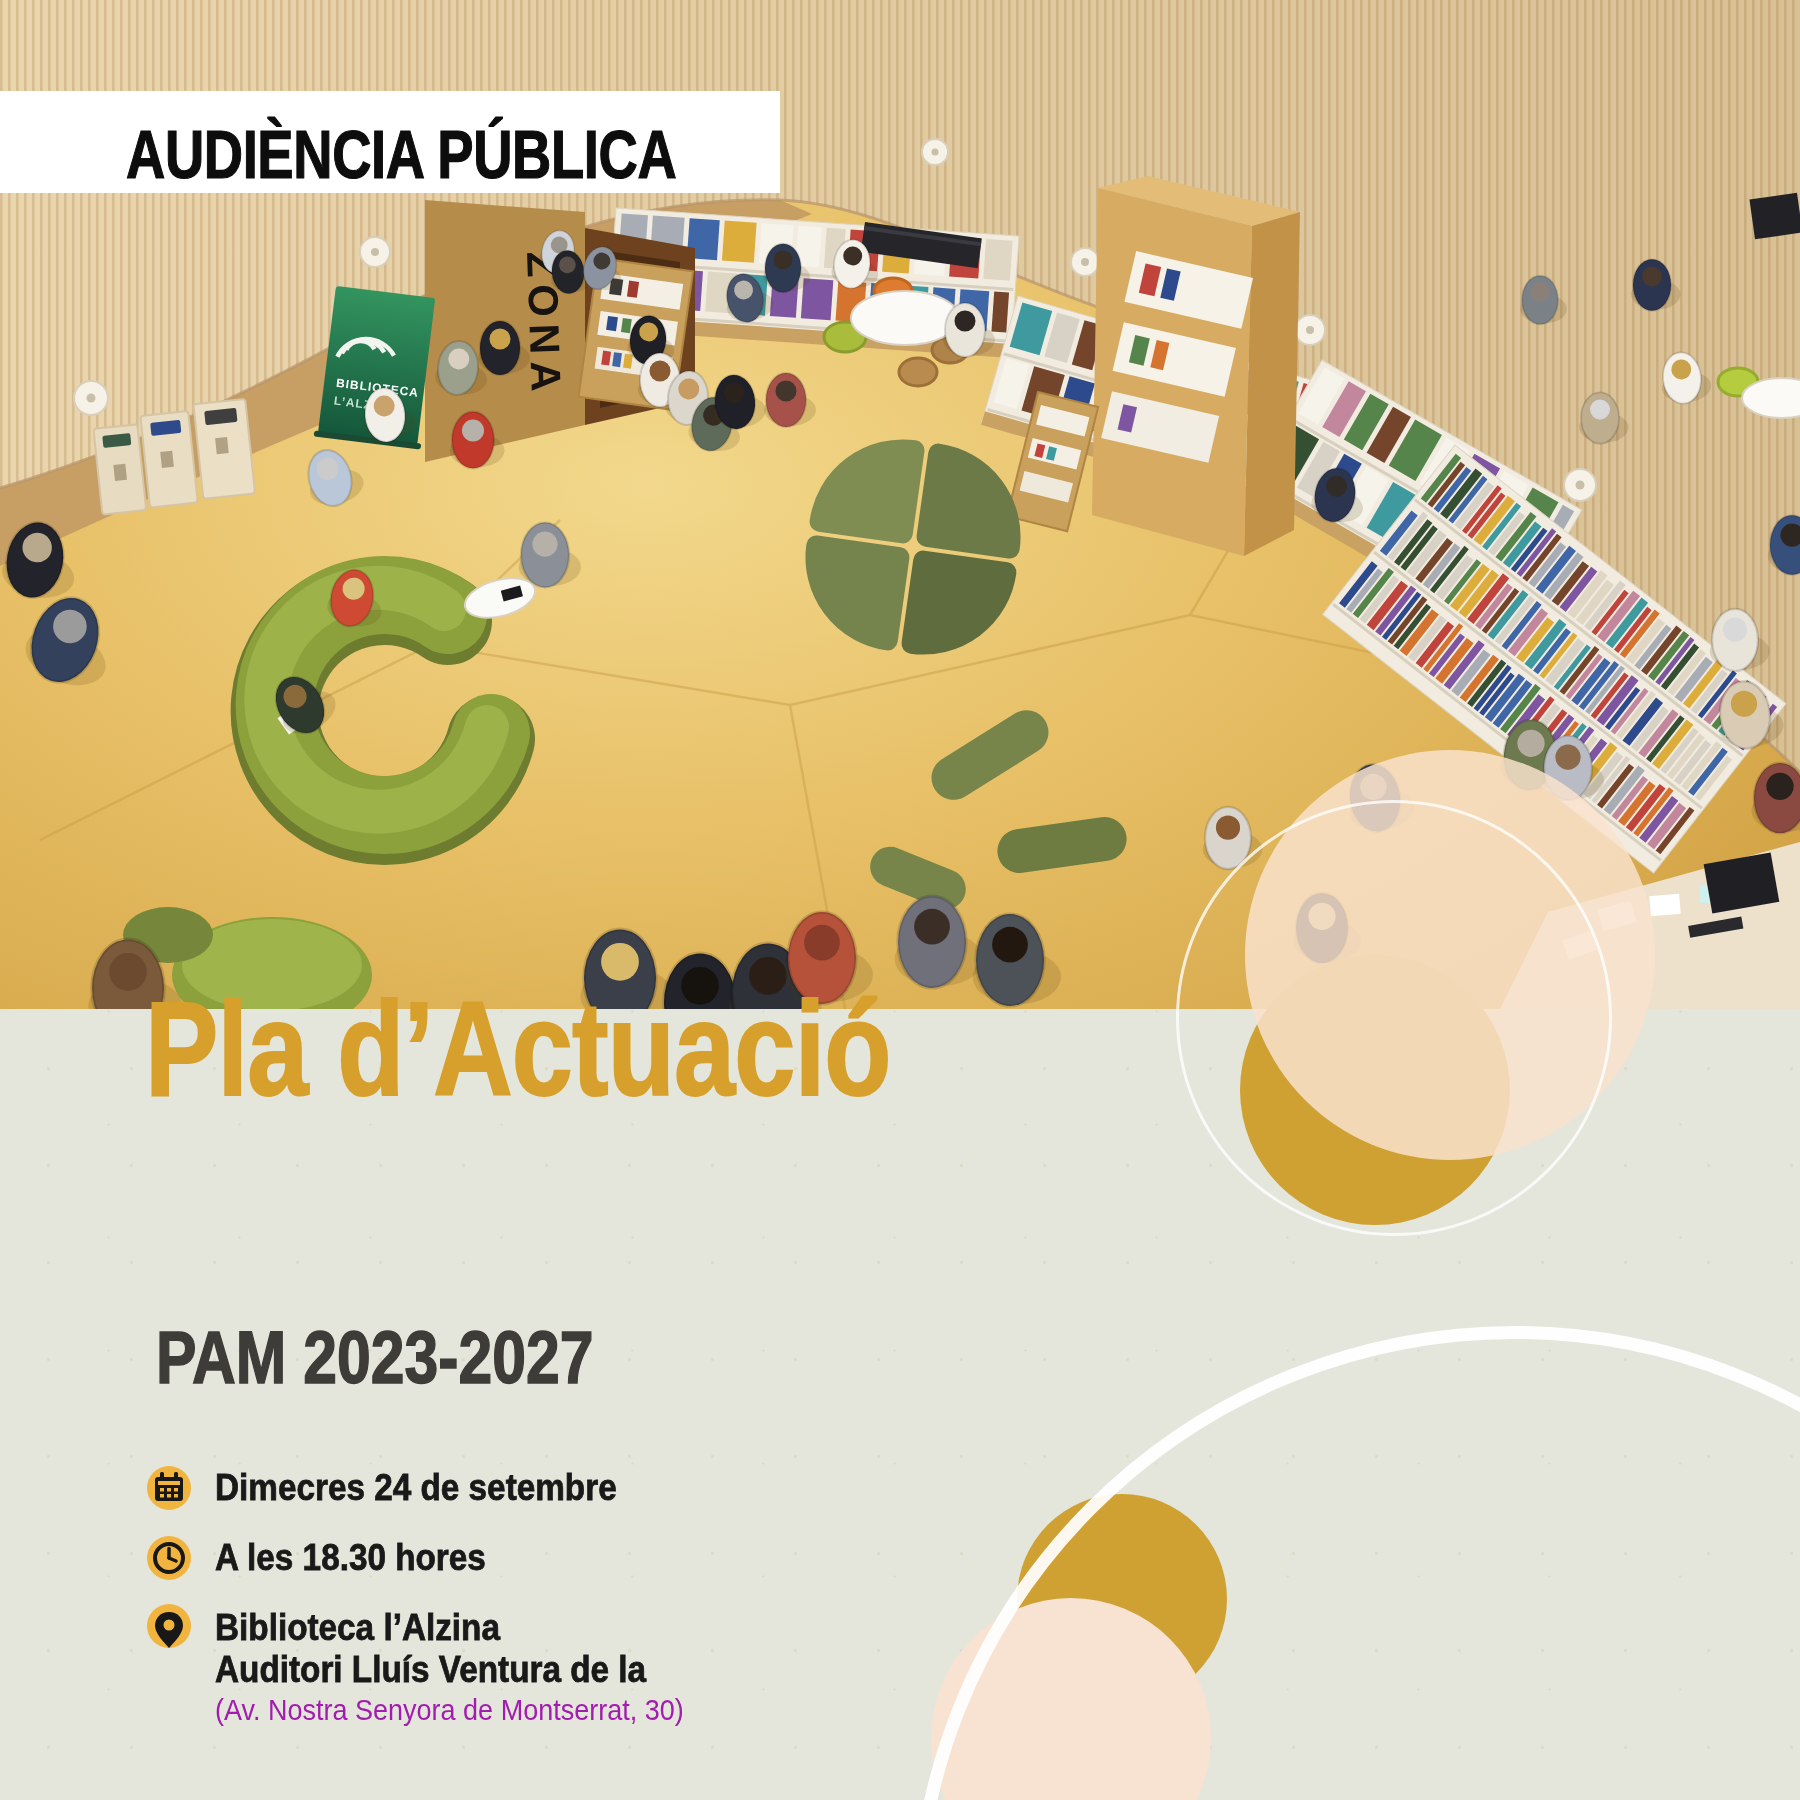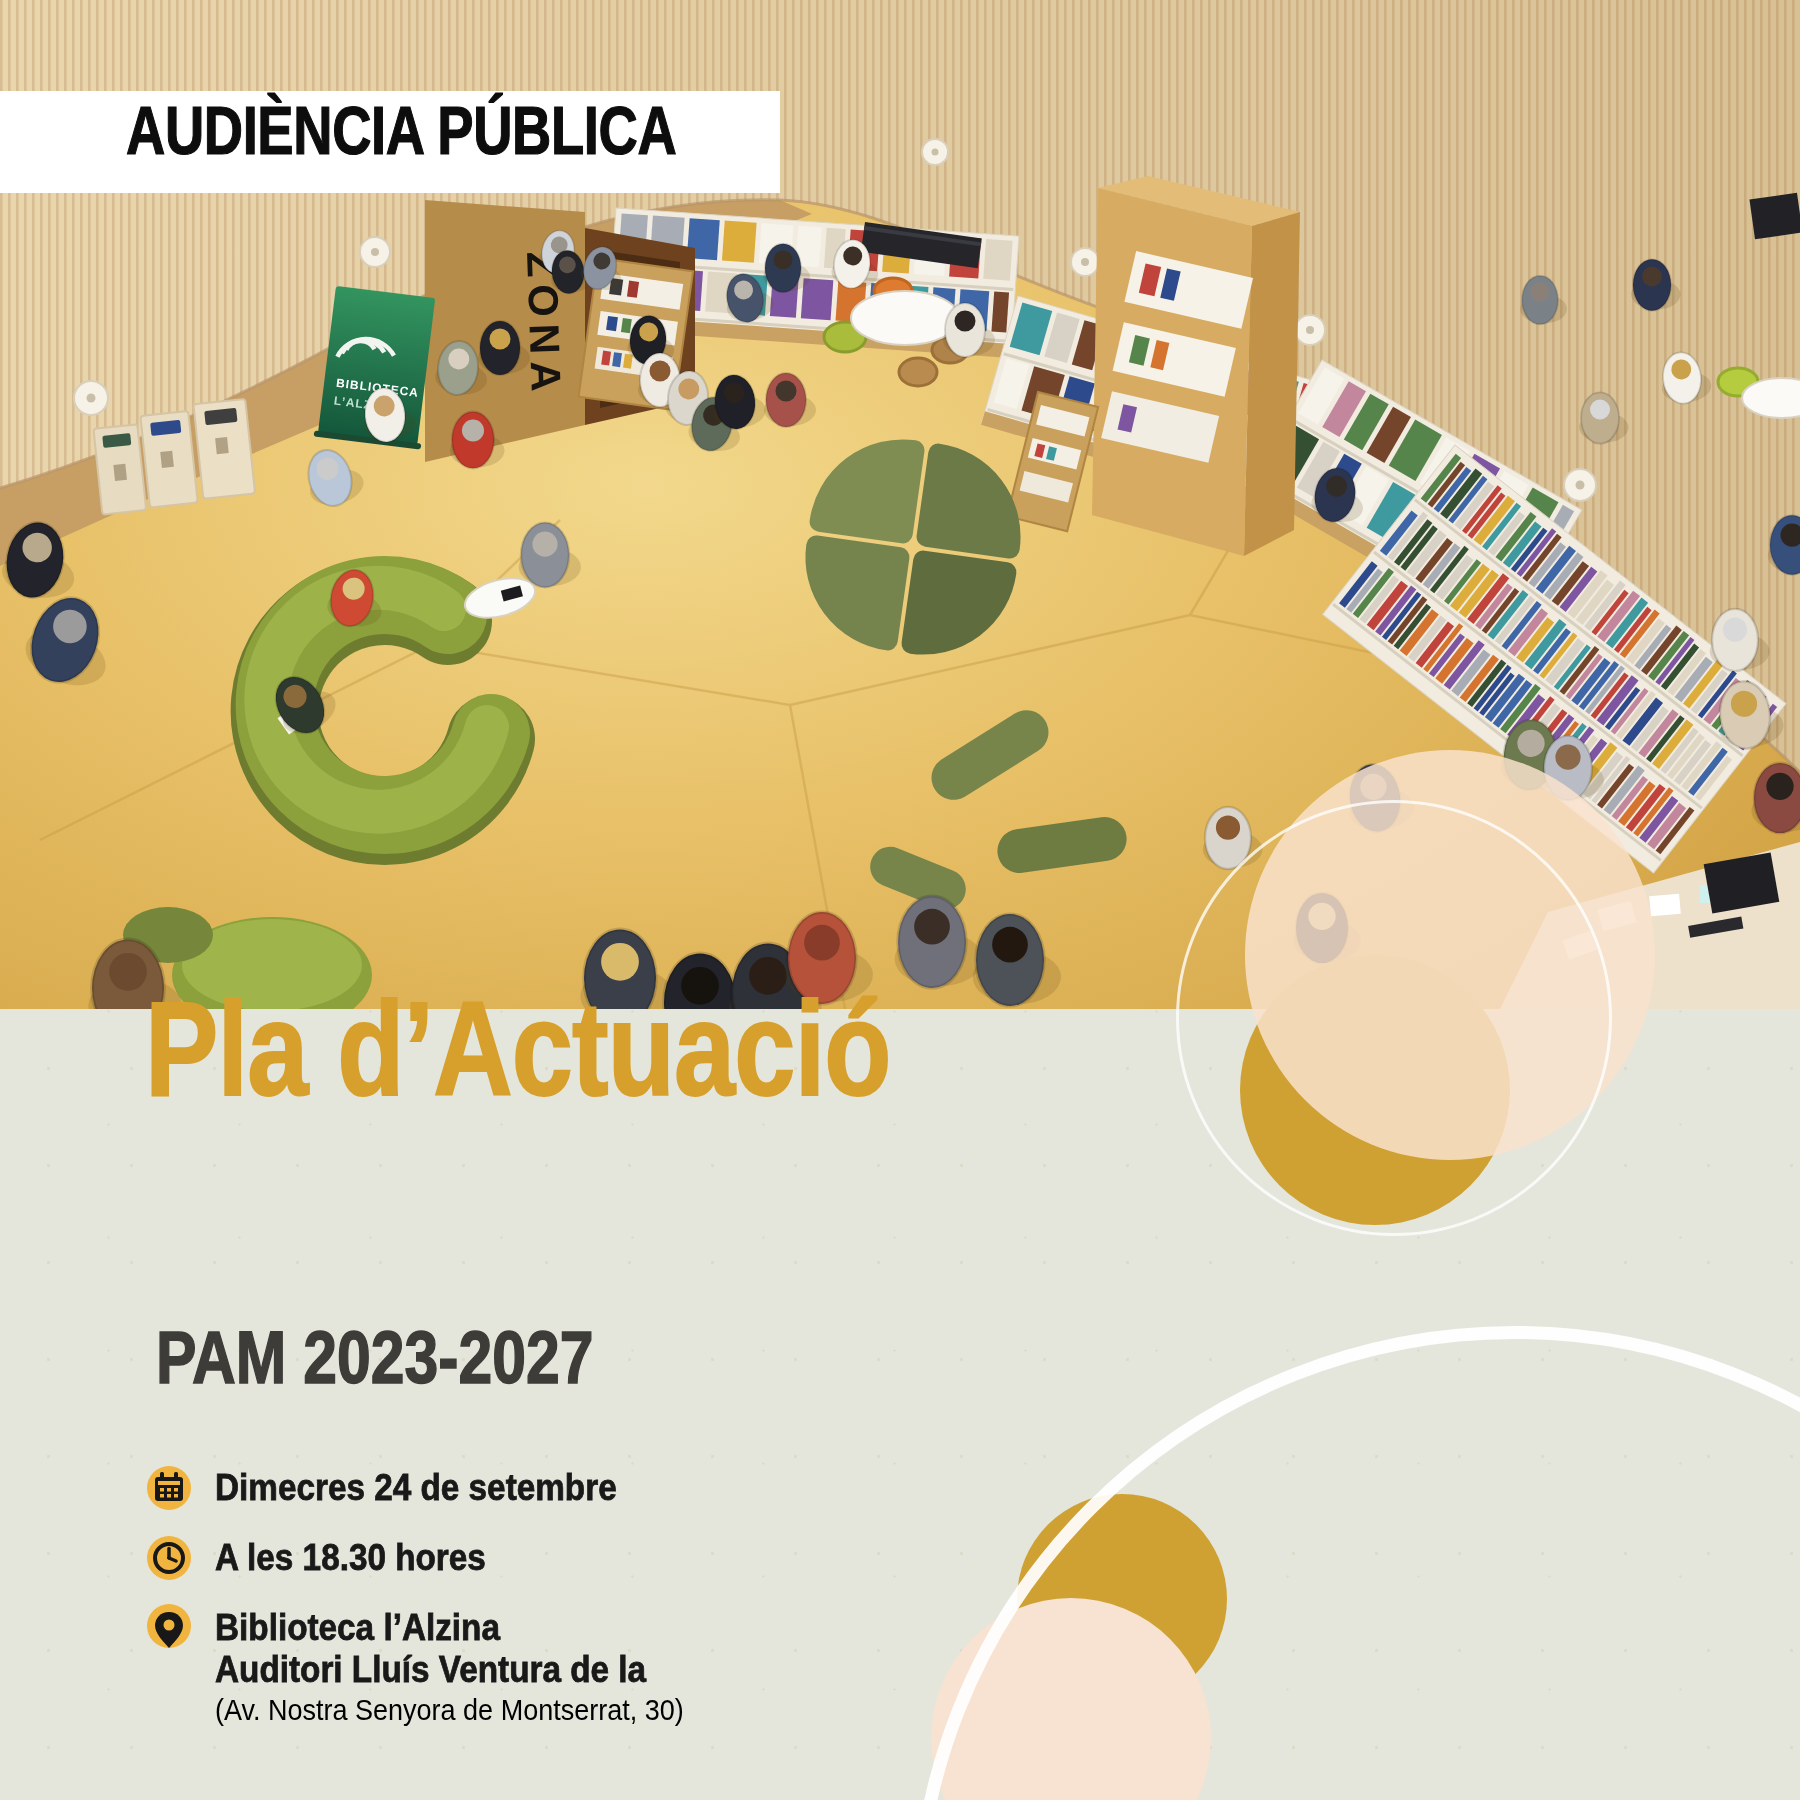--- a/index.html
+++ b/index.html
@@ -7,21 +7,21 @@
     position:relative;width:1800px;height:1800px;overflow:hidden;
     background:#E4E6DB;
     font-family:"Liberation Sans", sans-serif;
   }
   
   .photo-wrap{position:absolute;left:0;top:0;width:1800px;height:1009px;z-index:1;}
   .photo-wrap svg{display:block;}
   
   .top-banner{
     position:absolute;left:0;top:91px;width:780px;height:102px;background:#FFFFFF;
-    z-index:6;display:flex;align-items:flex-start;padding-left:126px;box-sizing:border-box;
+    z-index:6;display:flex;align-items:flex-end;padding-left:126px;box-sizing:border-box;
   }
   .top-banner span{
     font-size:68px;font-weight:700;color:#0D0D0D;letter-spacing:-.5px;white-space:nowrap;
     transform:scaleX(.8);transform-origin:left center;-webkit-text-stroke:1.2px #0D0D0D;
   }
   
   .bottom{
     position:absolute;left:0;top:1009px;width:1800px;height:791px;z-index:1;
     background-color:#E4E6DB;
     background-image:
@@ -38,21 +38,21 @@
   .subtitle{position:absolute;left:156px;top:1318px;z-index:6;font-size:74px;font-weight:700;
     color:#3E3C38;-webkit-text-stroke:1.5px #3E3C38;line-height:80px;white-space:nowrap;}
   .subtitle span{display:inline-block;transform:scaleX(.82);transform-origin:left center;}
   .details{position:absolute;left:145px;top:1464px;z-index:6;display:flex;flex-direction:column;gap:18px;}
   .drow{display:flex;gap:22px;align-items:flex-start;min-height:48px;}
   .dicon{flex:0 0 48px;height:52px;}
   .dtext{font-size:37px;font-weight:700;color:#191919;line-height:48px;white-space:nowrap;
     -webkit-text-stroke:.8px #191919;}
   .dtext .cond,.dnote .cond{display:inline-block;transform:scaleX(.9);transform-origin:left center;}
   .drow .multi{line-height:42px;padding-top:3px;}
-  .dnote{font-size:30px;font-weight:400;color:#000000;line-height:38px;white-space:nowrap;-webkit-text-stroke:0;}
+  .dnote{font-size:30px;font-weight:400;color:#a21caf;line-height:38px;white-space:nowrap;-webkit-text-stroke:0;}
   
   .circle{position:absolute;border-radius:50%;}
   .c-gold-top{left:1240px;top:955px;width:270px;height:270px;background:#CFA133;z-index:3;}
   .c-peach-top{left:1245px;top:750px;width:410px;height:410px;background:rgba(249,226,205,.84);z-index:4;}
   .c-ring-thin{left:1176px;top:800px;width:436px;height:436px;border:3px solid rgba(255,255,255,.78);z-index:5;box-sizing:border-box;}
   .c-gold-bot{left:1017px;top:1494px;width:210px;height:210px;background:#CFA133;z-index:3;}
   .c-peach-bot{left:931px;top:1598px;width:280px;height:280px;background:#F8E2D1;z-index:4;}
   .c-ring-thick{left:910px;top:1326px;width:1209px;height:1209px;border:13px solid rgba(255,255,255,.93);z-index:5;box-sizing:border-box;}
 </style>
 </head>

